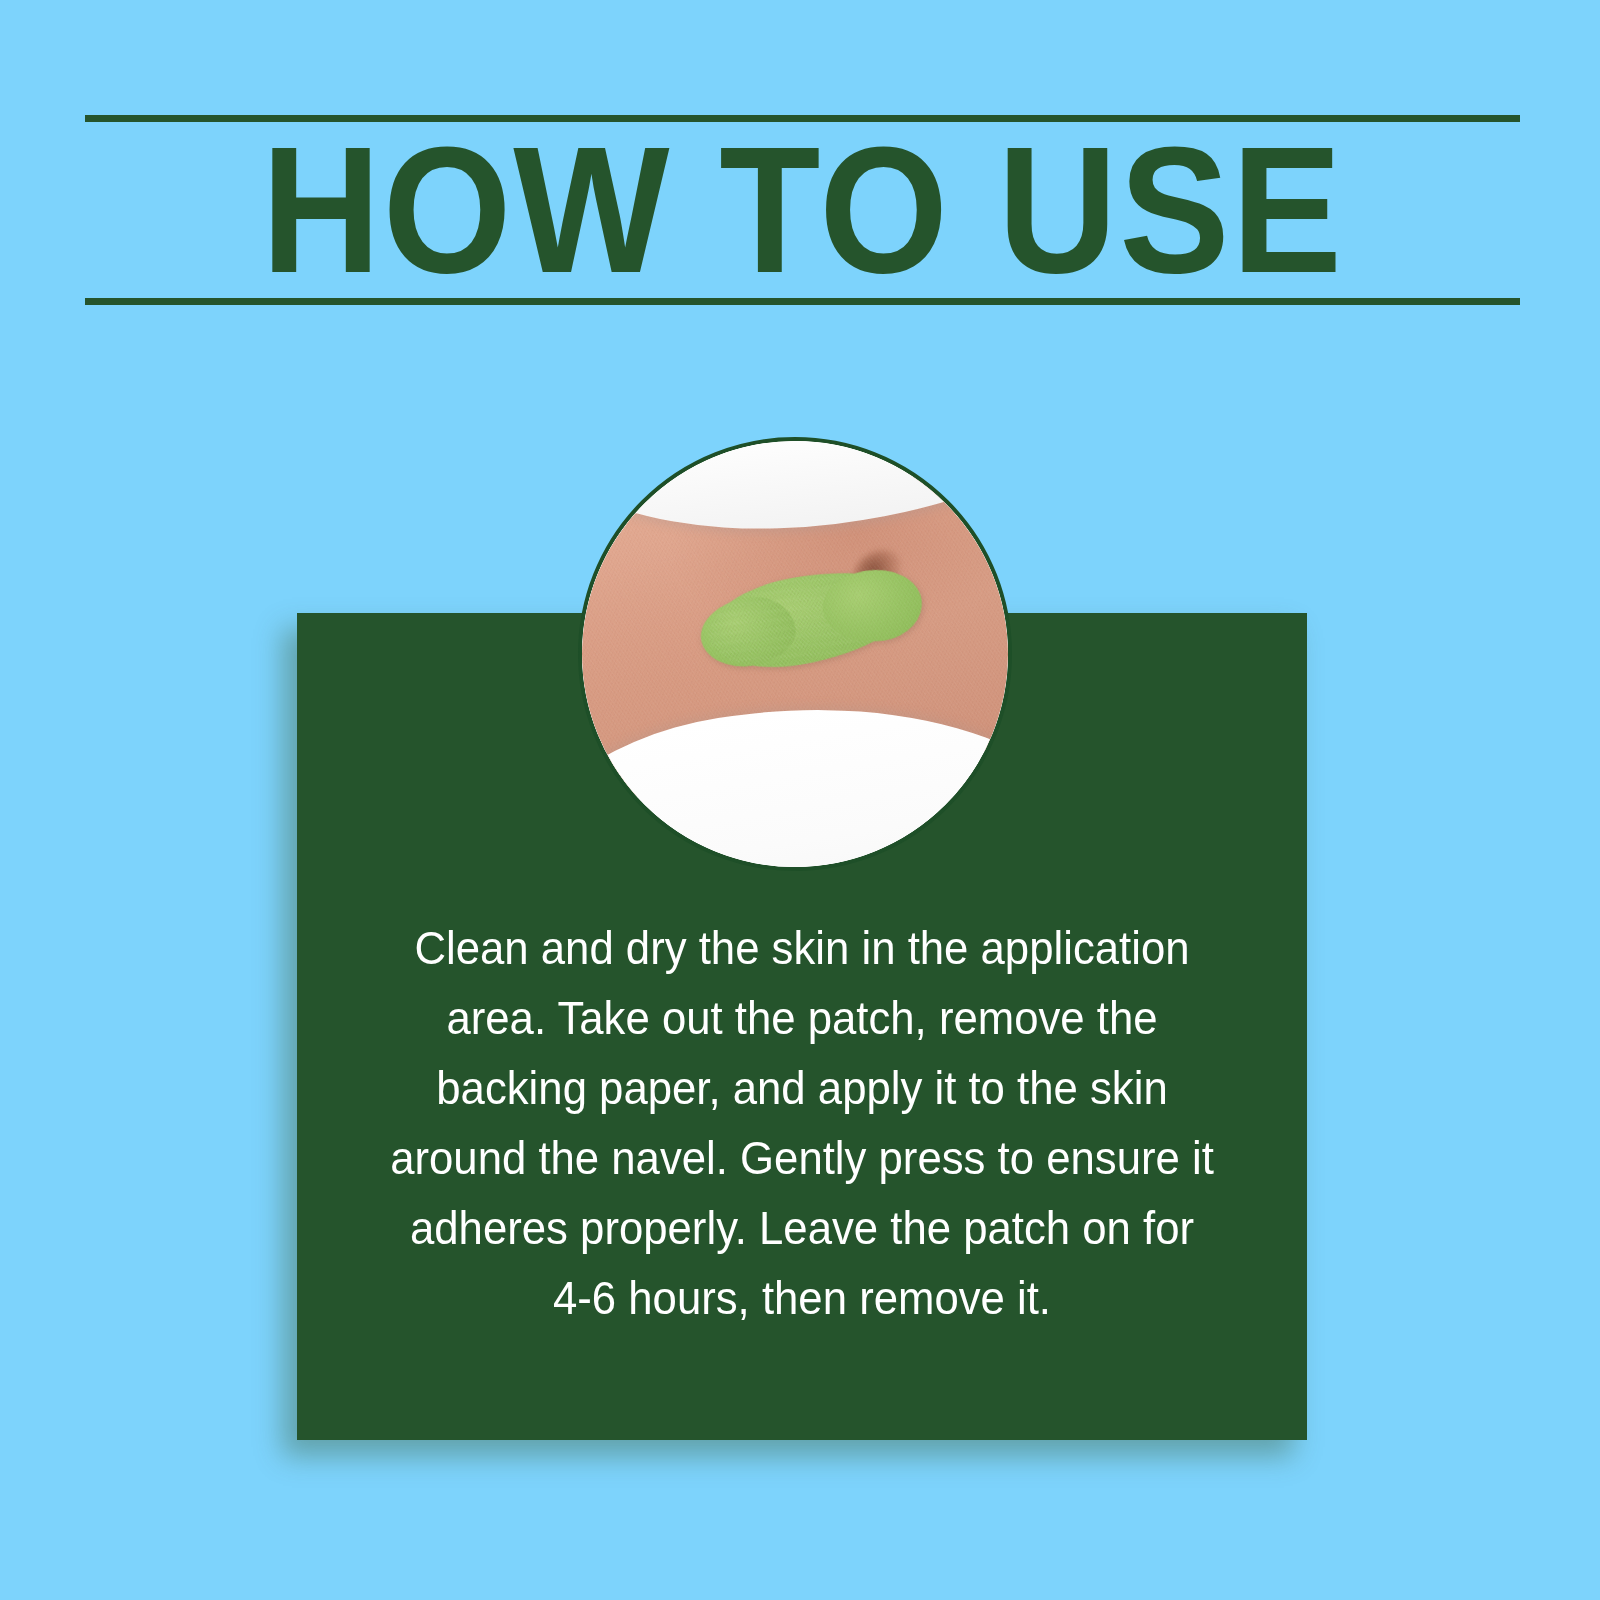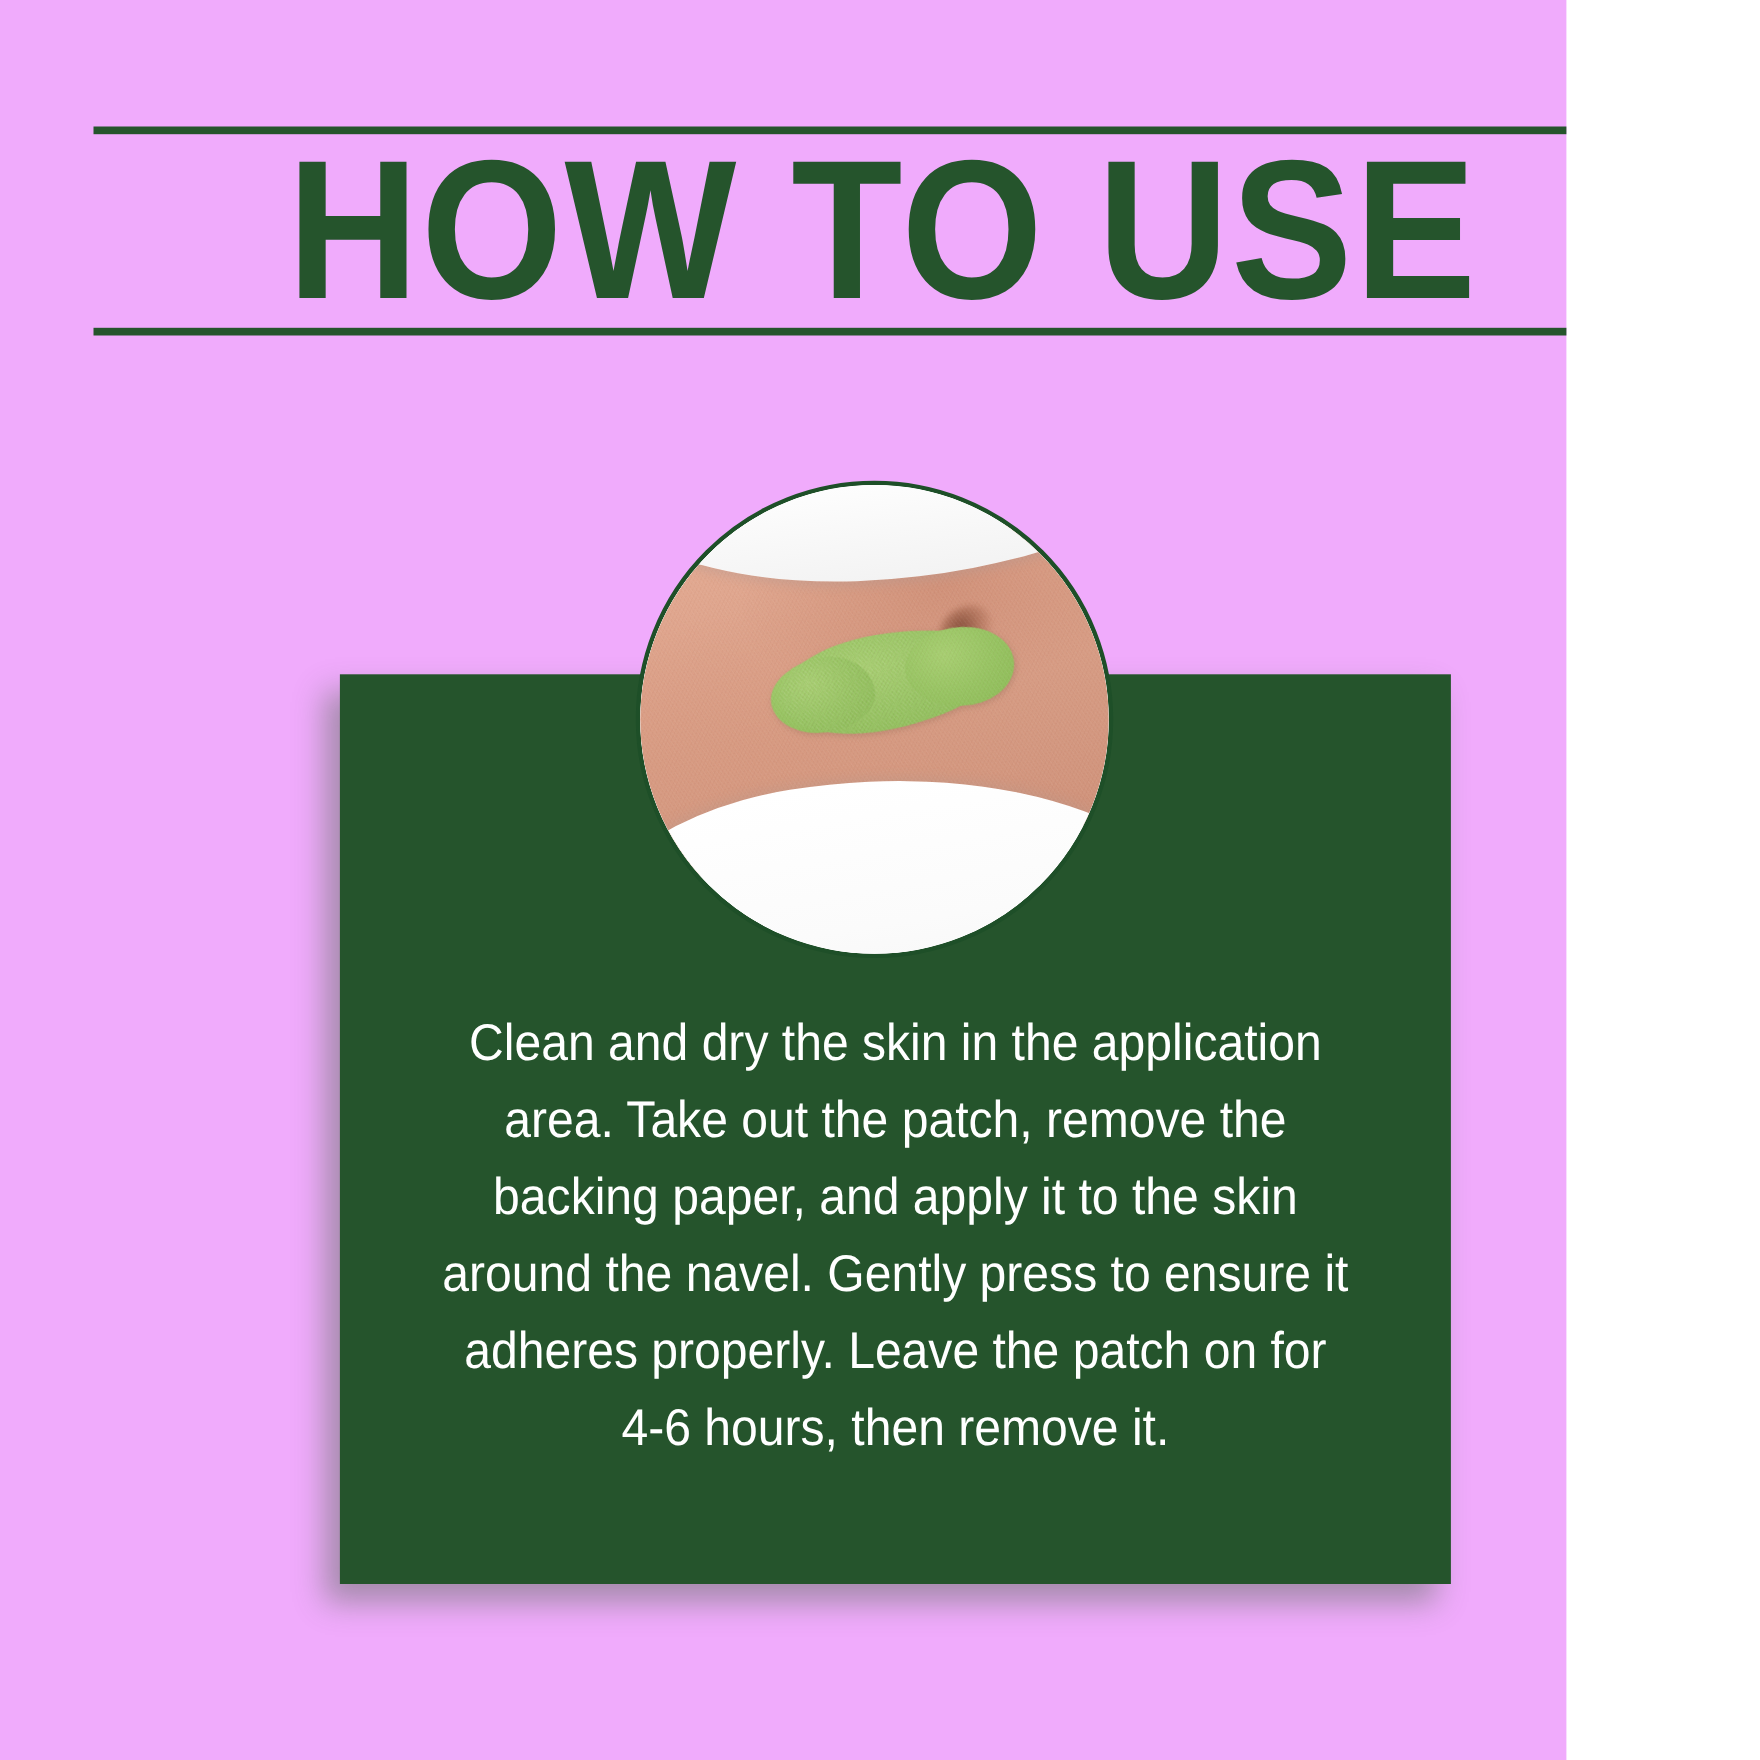--- a/index.html
+++ b/index.html
@@ -8,23 +8,23 @@
   }
   body {
     width: 1600px;
     height: 1600px;
     overflow: hidden;
     font-family: "Liberation Sans", sans-serif;
   }
 
   #page {
     position: relative;
-    width: 1424px;
+    width: 1600px;
     height: 1600px;
-    background: #f0abfc;
+    background: #7dd3fc;
     overflow: hidden;
   }
 
   
   #header {
     position: absolute;
     left: 85px;
     top: 115px;
     width: 1435px;
     height: 190px;
@@ -61,21 +61,20 @@
 
   
   #info-panel {
     position: absolute;
     left: 297px;
     top: 613px;
     width: 1010px;
     height: 827px;
     background: #25542c;
     box-shadow: -14px 16px 26px rgba(60, 95, 60, 0.42);
-    margin-left: 12px;
   }
 
   #instructions {
     position: absolute;
     left: 60px;
     right: 60px;
     top: 300px;
     color: #ffffff;
     font-family: "Liberation Sans", sans-serif;
     font-size: 47px;

